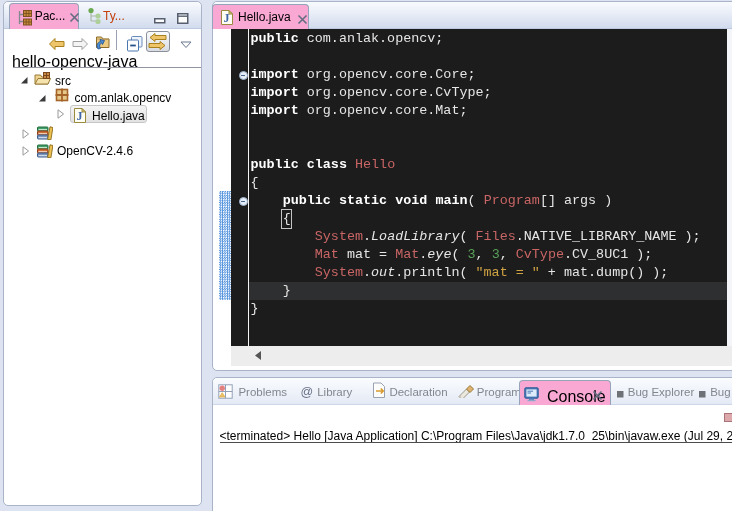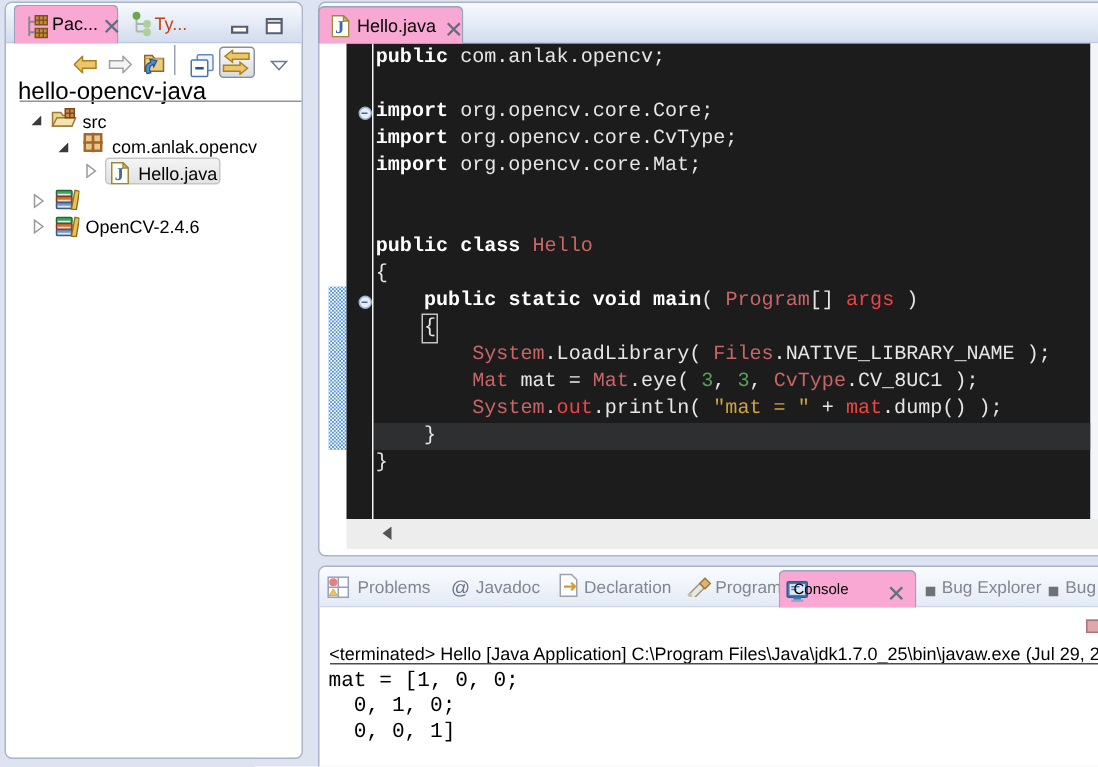--- a/index.html
+++ b/index.html
@@ -16,22 +16,22 @@
 #lp{left:3px;top:1px;width:199px;height:505px}
 .tr{position:absolute;font-size:12px;color:#000;white-space:nowrap}
 
 #ed{left:212px;top:1px;width:526px;height:370px}
 #dark{position:absolute;left:18px;top:27px;width:496px;height:317px;background:#1c1c1c}
 #gutline{position:absolute;left:17px;top:0;width:1px;height:100%;background:#f4f4f4}
 #curline{position:absolute;left:18px;top:253px;width:478px;height:18px;background:#2e2f30}
 #code{position:absolute;left:19.5px;top:1px;font-size:13.4px;line-height:18px;color:#e6e6e6}
 #code .k{color:#fff;font-weight:bold}
 #code .t{color:#c96565}
-#code .m{}
-#code .v{color:#ef4444}
+#code .m{font-style:italic}
+#code .v{color:#e5e5e5}
 #code .n{color:#58a158}
 #code .s{color:#cfa243}
 #code .bb{position:relative}
 #code .bb::after{content:"";position:absolute;left:-1.5px;top:-2px;width:9px;height:18px;border:1px solid #c4c4c4}
 .fold{position:absolute;left:25.7px;width:9px;height:9px;border-radius:50%;background:#e4ecf7;border:1px solid #9ab0ca;z-index:2}
 .fold::after{content:"";position:absolute;left:1.5px;top:3px;width:4px;height:1px;background:#49678a}
 #hatch{position:absolute;left:5.6px;top:189px;width:12.5px;height:108.5px;background:#fff;background-image:conic-gradient(#4d8fdc 25%,#fff 0 50%,#4d8fdc 0 75%,#fff 0);background-size:2.4px 2.4px}
 #hscroll{position:absolute;left:18px;top:343.5px;right:-10px;width:auto;height:20px;background:#ededee}
 #rstrip{position:absolute;left:514px;top:27px;width:12px;height:316.5px;background:#f3f5f9}
 
@@ -233,21 +233,21 @@
     <svg class="ic" style="top:6px;left:-1px" width="15" height="15" viewBox="0 0 15 15">
       <rect x="0.8" y="0.8" width="13.4" height="13.4" fill="#fff" stroke="#93a1b8"></rect>
       <path d="M0.8 7.5 H14.2 M7.5 0.8 V14.2" stroke="#93a1b8" stroke-width="1"></path>
       <circle cx="4.2" cy="4.2" r="2.7" fill="#e06a6a" opacity="0.85"></circle>
       <path d="M4.2 8.6 L7 13 H1.4 Z" fill="#eec168" stroke="#d8a83a" stroke-width="0.6"></path>
     </svg>
     <span class="tx" style="left:19.4px">Problems</span>
   </div>
   <div class="btab" style="left:87.6px">
     <span class="tx" style="left:0;color:#6a7288;font-size:12.5px;top:7px">@</span>
-    <span class="tx" style="left:16.6px">Javadoc</span>
+    <span class="tx" style="left:16.6px">Library</span>
   </div>
   <div class="btab" style="left:158.9px">
     <svg class="ic" style="top:4px" width="14" height="17" viewBox="0 0 14 17">
       <path d="M1.5 1 H9 L12.5 4.5 V15.5 H1.5 Z" fill="#fdfdfd" stroke="#9aa2b2"></path>
       <path d="M4 9 L11 9 M8.8 6.5 L11.3 9 L8.8 11.5" stroke="#d89a2a" stroke-width="1.5" fill="none"></path>
     </svg>
     <span class="tx" style="left:17.5px">Declaration</span>
   </div>
   <div class="btab" style="left:245px">
     <svg class="ic" style="top:6px" width="17" height="14" viewBox="0 0 17 14">
@@ -258,21 +258,21 @@
     <span class="tx" style="left:18.8px">Program</span>
   </div>
   <div class="tab-sel" style="left:306px;top:2px;width:92px;height:25px">
     <svg width="15" height="15" style="position:absolute;left:4px;top:6px" viewBox="0 0 15 15">
       <rect x="0.8" y="0.8" width="13.4" height="10.4" rx="1" fill="#4a7ab5" stroke="#2a5a95"></rect>
       <rect x="2.4" y="2.4" width="10.2" height="7.2" fill="#ddeafa"></rect>
       <path d="M3.5 4.2 H9 M3.5 6 H7" stroke="#4a7ab5" stroke-width="1"></path>
       <rect x="5" y="11.2" width="5" height="1.6" fill="#4a7ab5"></rect>
       <rect x="3.5" y="12.8" width="8" height="1.4" fill="#88a8cc"></rect>
     </svg>
-    <span class="tlabel" style="left:9px;top:6.5px;font-size:10px">Console</span>
+    <span class="tlabel" style="left:27px;top:6.5px;font-size:16px">Console</span>
     <div class="x" style="left:72px;top:9px">
       <svg width="11" height="11">
           <path d="M1.5 1.5 L9.5 9.5 M9.5 1.5 L1.5 9.5" stroke="#626d80" stroke-width="1.6"></path>
         </svg>
     </div>
   </div>
   <div class="btab" style="left:403.7px">
     <svg class="ic" width="7" height="7" style="top:13px">
         <rect x="0" y="0" width="6.5" height="6.5" fill="#6e7276"></rect>
       </svg>
@@ -280,16 +280,13 @@
   </div>
   <div class="btab" style="left:486.1px">
     <svg class="ic" width="7" height="7" style="top:13px">
         <rect x="0" y="0" width="6.5" height="6.5" fill="#6e7276"></rect>
       </svg>
     <span class="tx" style="left:11.1px">Bug</span>
   </div>
   <div class="abs" style="left:511px;top:35px;width:10px;height:9px;background:#dda8ac;border:1px solid #a87478"></div>
   <div class="abs" style="left:6.5px;top:51px;right:-10px;height:15px;font-size:12px;color:#000;white-space:nowrap;overflow:hidden">&lt;terminated&gt; Hello [Java Application] C:\Program Files\Java\jdk1.7.0_25\bin\javaw.exe (Jul 29, 20</div>
   <div class="abs" style="left:6.5px;top:63.5px;right:-10px;height:1px;background:#4c4c4c"></div>
-<pre id="conout">mat = [1, 0, 0;
-  0, 1, 0;
-  0, 0, 1]</pre>
 </div>
 
 </body></html>

